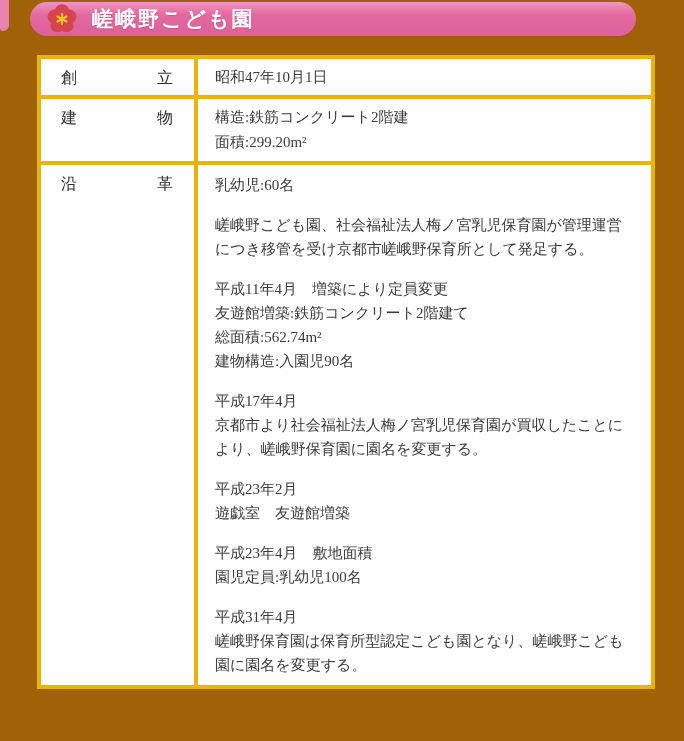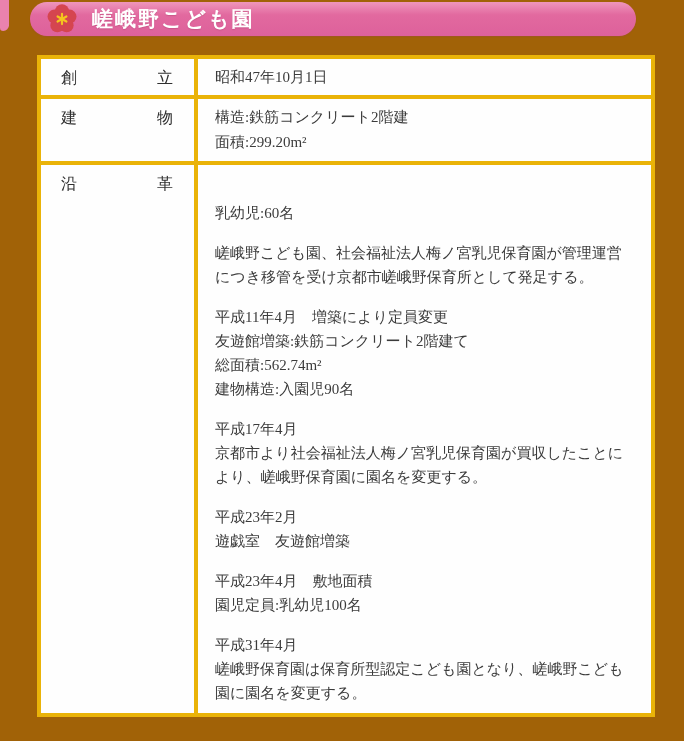--- a/index.html
+++ b/index.html
@@ -87,21 +87,21 @@
     color: #3b3b3b;
     padding: 6px 14px 6px 17px;
   }
   tr.r1 { height: 38px; }
   tr.r2 { height: 39px; }
   tr.r3 { height: 41px; }
   tr.r4 { height: 58px; }
   .line { line-height: 24px; }
   tr.r4 .line { line-height: 25px; }
   .para { margin: 0 0 8px 0; padding-top: 8px; }
-  .para:first-child { padding-top: 2px; margin-top: 28px; }
+  .para:first-child { padding-top: 2px; }
   .para:last-child { margin-bottom: 2px; }
 </style>
 </head>
 <body>
 
 <div class="page">
 
   <div class="edge-artifact"></div>
 
   <div class="banner">

